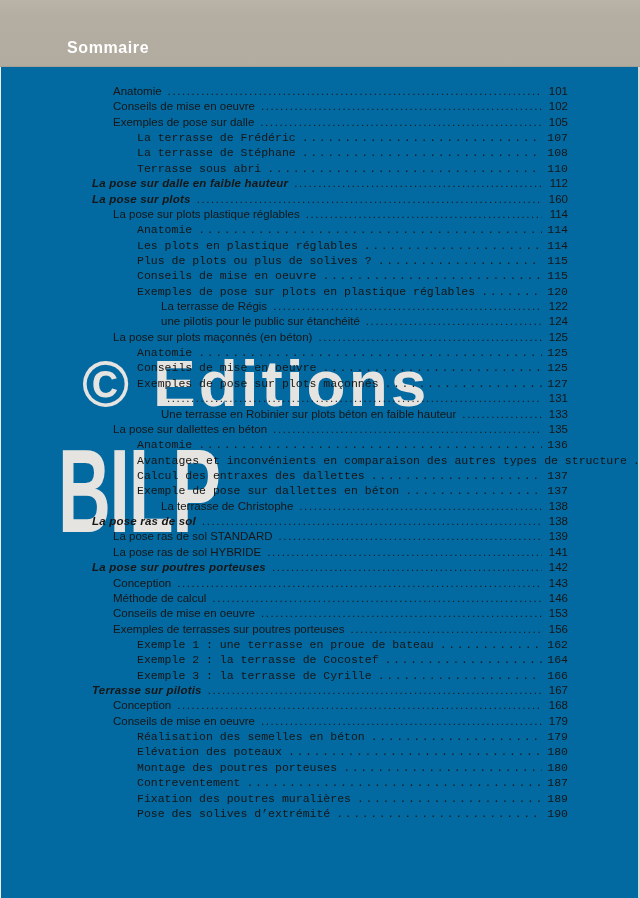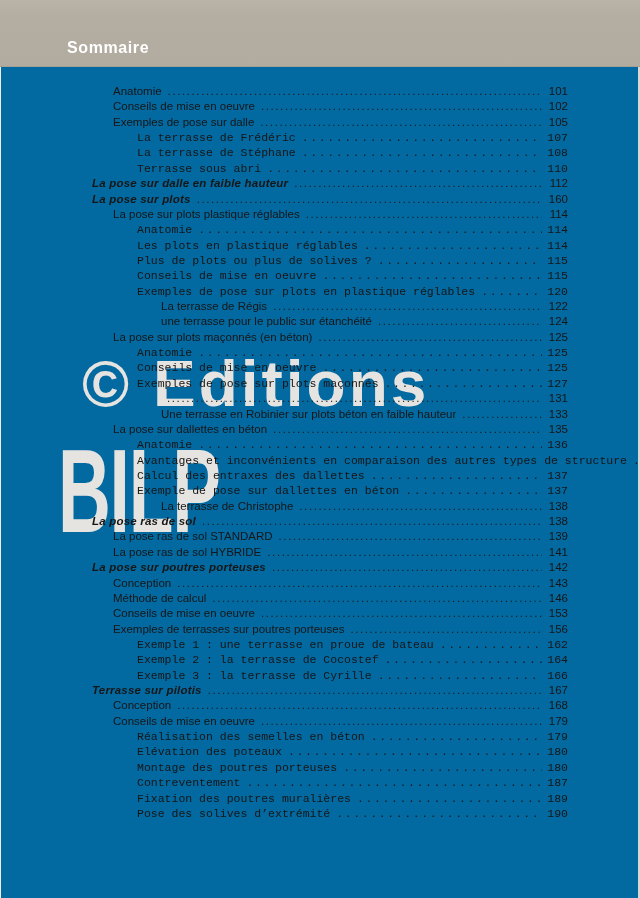--- a/index.html
+++ b/index.html
@@ -162,21 +162,21 @@
     <span class="toc-label">Exemples de pose sur plots en plastique réglables</span>
     <span class="toc-leader"></span>
     <span class="toc-page">120</span>
   </div>
       <div class="toc-row lv4">
     <span class="toc-label">La terrasse de Régis</span>
     <span class="toc-leader"></span>
     <span class="toc-page">122</span>
   </div>
       <div class="toc-row lv4">
-    <span class="toc-label">une terrasse pour le public sur étanchéité</span>
+    <span class="toc-label">une pilotis pour le public sur étanchéité</span>
     <span class="toc-leader"></span>
     <span class="toc-page">124</span>
   </div>
       <div class="toc-row lv2">
     <span class="toc-label">La pose sur plots maçonnés (en béton)</span>
     <span class="toc-leader"></span>
     <span class="toc-page">125</span>
   </div>
       <div class="toc-row lv3">
     <span class="toc-label">Anatomie</span>

